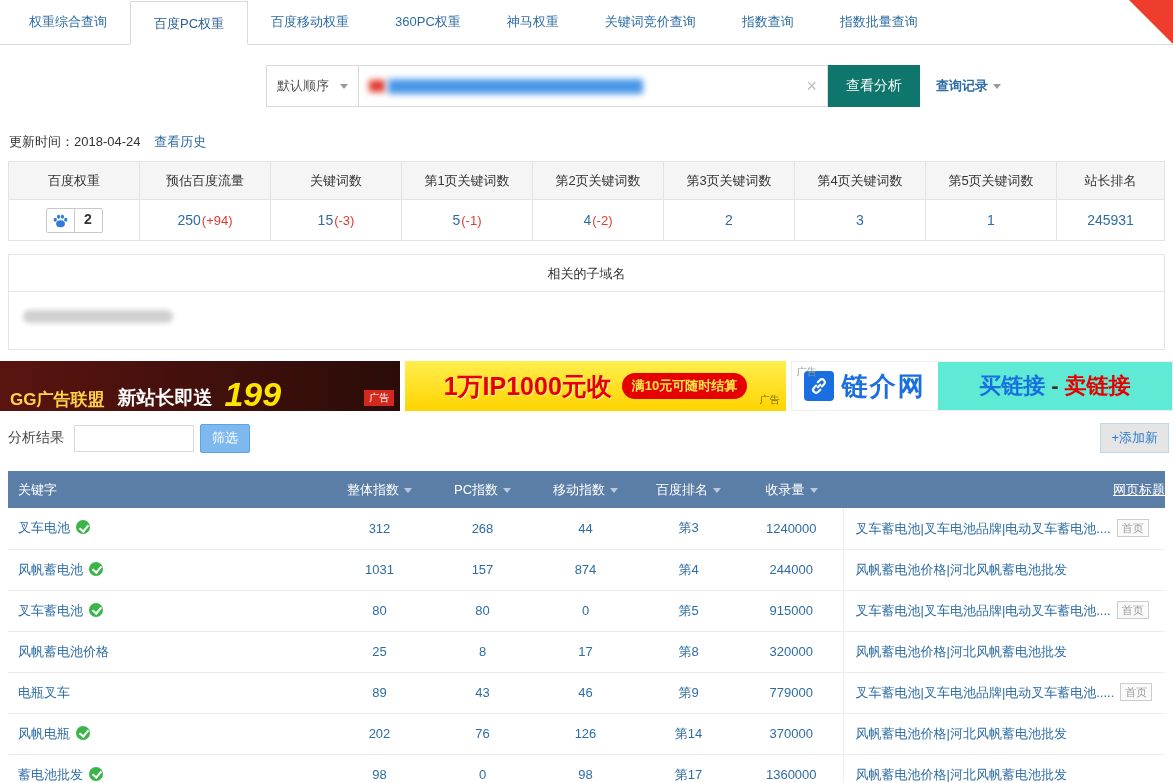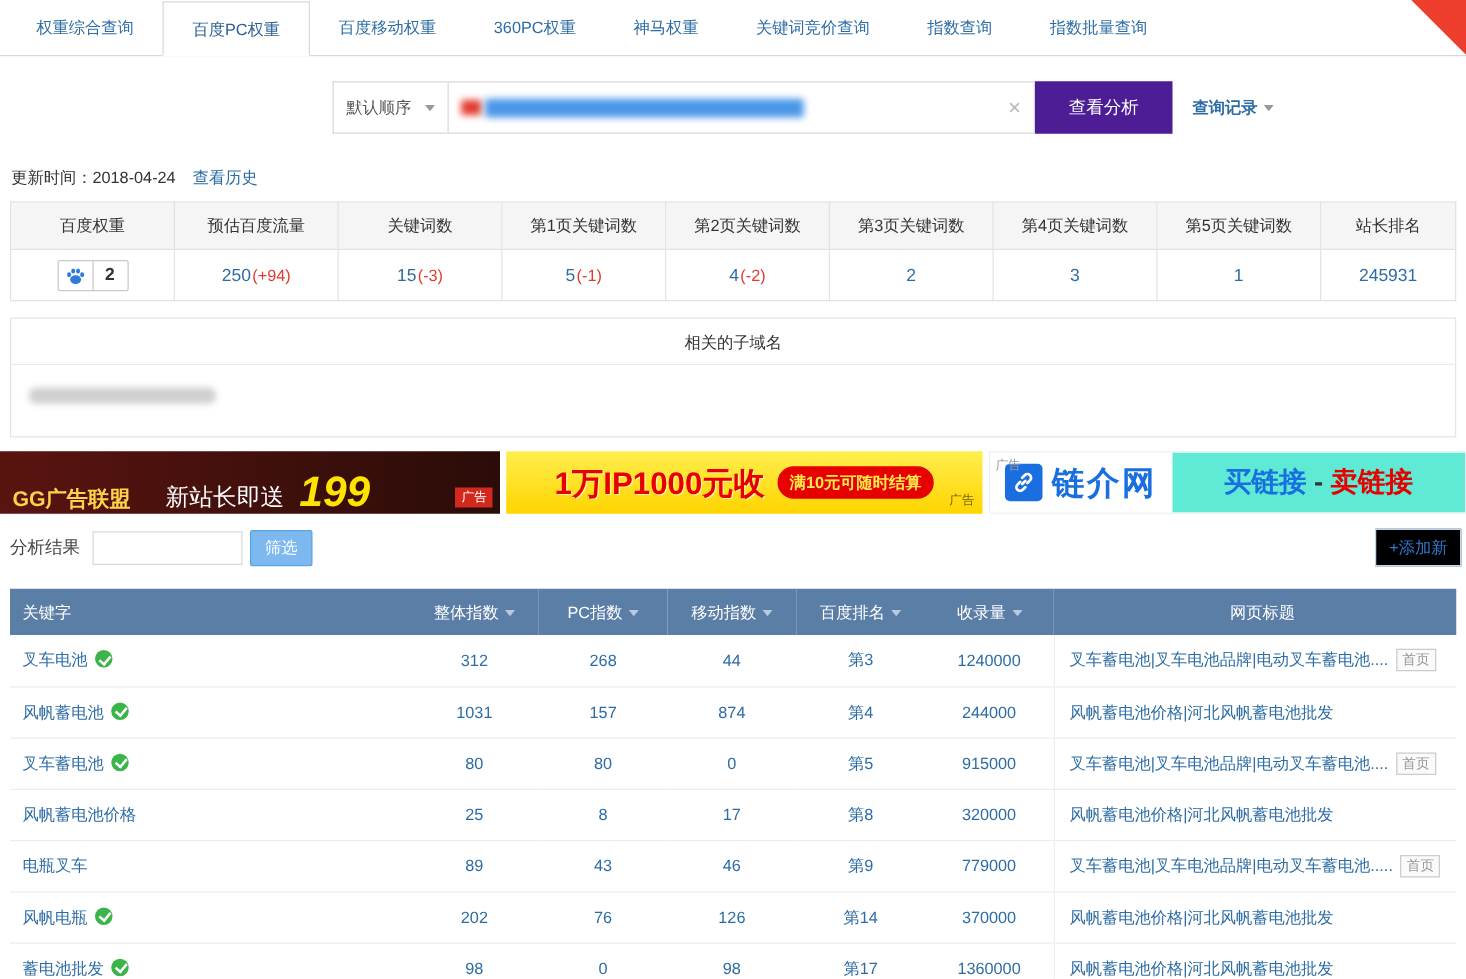--- a/index.html
+++ b/index.html
@@ -17,21 +17,21 @@
 .tab.active{border:1px solid #d9d9d9;border-bottom:1px solid #fff;margin-bottom:-1px;background:#fff;color:#2b5f94;}
 
 
 .search-row{display:flex;margin:20px 0 0 266px;height:42px;}
 .sort-select{width:92px;border:1px solid #d9d9d9;border-right:none;display:flex;align-items:center;justify-content:space-between;padding:0 10px;font-size:13px;color:#555;background:#fff;cursor:pointer;}
 .dcaret{width:0;height:0;border-left:4px solid transparent;border-right:4px solid transparent;border-top:5px solid #999;display:inline-block;}
 .search-input{position:relative;width:470px;border:1px solid #d9d9d9;display:flex;align-items:center;padding:0 30px 0 10px;background:#fff;}
 .blur-red{width:16px;height:12px;background:#e23a2e;filter:blur(3px);margin-right:3px;flex:none;}
 .blur-blue{width:255px;height:15px;background:#4a97e8;filter:blur(3px);border-radius:2px;flex:none;}
 .clear{position:absolute;right:10px;top:50%;transform:translateY(-50%);color:#bbb;font-size:18px;line-height:1;cursor:pointer;}
-.analyze-btn{width:110px;background:#4c1d95;color:#fff;border:none;font-size:14px;}
+.analyze-btn{width:92px;background:#0f766e;color:#fff;border:none;font-size:14px;}
 .history-link{margin-left:16px;display:flex;align-items:center;gap:5px;font-size:13px;color:#2e6da4;font-weight:bold;}
 
 
 .update-bar{margin:26px 0 0 9px;font-size:13px;color:#333;}
 .update-bar a{margin-left:10px;}
 
 
 .stats{width:1157px;margin:10px 8px 0;border-collapse:collapse;table-layout:fixed;}
 .stats th{background:#f5f5f5;border:1px solid #e3e3e3;height:38px;font-size:13px;font-weight:normal;color:#333;text-align:center;}
 .stats td{border:1px solid #e3e3e3;height:41px;text-align:center;font-size:14px;}
@@ -46,21 +46,21 @@
 .subbox{margin:13px 8px 0;border:1px solid #e5e5e5;height:96px;}
 .subtitle{height:37px;line-height:37px;text-align:center;font-size:13px;color:#333;border-bottom:1px solid #e9e9e9;}
 .subcontent{height:58px;}
 .pill-blur{display:inline-block;width:150px;height:13px;background:#d0d0d0;filter:blur(2.5px);border-radius:6px;margin:18px 0 0 14px;}
 
 
 .ads{display:flex;gap:5px;margin-top:11px;height:50px;}
 .ads>div{flex:1;position:relative;overflow:hidden;}
 .ad1{background:linear-gradient(90deg,#5a1410,#2a0c08);display:flex;align-items:flex-end;padding:0 10px;}
 .ad1 .brand{color:#ffd24a;font-weight:bold;font-size:17px;white-space:nowrap;}
-.ad1 .txt{color:#fff;font-weight:normal;font-size:19px;margin-left:28px;white-space:nowrap;}
+.ad1 .txt{color:#fff;font-weight:bold;font-size:19px;margin-left:13px;white-space:nowrap;}
 .ad1 .price{color:#ffe400;font-weight:bold;font-style:italic;font-size:34px;margin-left:12px;line-height:1;}
 .ad1 .tag{position:absolute;right:6px;bottom:5px;background:#d3281e;color:#fff;font-size:10px;padding:1px 5px;}
 .ad2{background:linear-gradient(#ffee4e,#ffd400);display:flex;align-items:center;justify-content:center;gap:10px;}
 .ad2 .txt{color:#e60000;font-weight:bold;font-size:25px;white-space:nowrap;text-shadow:1px 1px 0 #fff3a0;}
 .ad2 .pill{background:#e60000;color:#ffe94a;font-weight:bold;font-size:13px;border-radius:13px;padding:4px 10px;white-space:nowrap;}
 .ad2 .tag{position:absolute;right:6px;bottom:4px;color:#7a6a00;font-size:10px;}
 .ad3{display:flex;align-items:stretch;border:1px solid #eee;}
 .ad3 .left{background:#fff;display:flex;align-items:center;gap:8px;padding:0 12px;}
 .ad3 .logo{width:30px;height:30px;background:#1a6fe0;border-radius:4px;display:inline-flex;align-items:center;justify-content:center;flex:none;}
 .ad3 .brand{color:#1a6fe0;font-weight:bold;font-size:26px;letter-spacing:2px;white-space:nowrap;}
@@ -68,27 +68,27 @@
 .ad3 .buy{color:#1a6fe0;}
 .ad3 .sep{color:#333;}
 .ad3 .sell{color:#e60000;}
 .ad3 .tag{position:absolute;left:5px;top:3px;color:#999;font-size:10px;}
 
 
 .filter-row{margin:12px 8px 0;display:flex;align-items:center;height:30px;position:relative;}
 .flabel{font-size:14px;color:#444;margin-right:10px;}
 .finput{width:120px;height:27px;border:1px solid #d9d9d9;outline:none;padding:0 6px;font-size:13px;}
 .fbtn{margin-left:6px;background:#7db9ee;color:#fff;border:1px solid #5aa4e4;font-size:13px;height:29px;padding:0 11px;border-radius:2px;}
-.add-btn{position:absolute;right:-4px;top:0;background:#000000;border:1px solid #bcd7f0;color:#2e7bd0;font-size:13px;height:30px;padding:0 10px;white-space:nowrap;}
+.add-btn{position:absolute;right:-4px;top:0;background:#e5e5e5;border:1px solid #bcd7f0;color:#2e7bd0;font-size:13px;height:30px;padding:0 10px;white-space:nowrap;}
 
 
 .kwt{width:1157px;margin:18px 8px 0;border-collapse:collapse;table-layout:fixed;}
 .kwt thead th{background:#5b7ea7;color:#fff;font-weight:normal;font-size:13px;height:37px;text-align:center;white-space:nowrap;}
 .kwt thead th.th-kw{text-align:left;padding-left:10px;}
-.kwt thead th.th-title{text-align:center;padding-left:12px;}
+.kwt thead th.th-title{text-align:right;padding-left:12px;text-decoration:underline;}
 .sort-caret{display:inline-block;margin-left:5px;width:0;height:0;border-left:4px solid transparent;border-right:4px solid transparent;border-top:5px solid #b9c9de;vertical-align:middle;}
 .kwt tbody td{height:41px;border-bottom:1px solid #ededed;font-size:13px;text-align:center;white-space:nowrap;overflow:hidden;}
 .kwt tbody td a{color:#2e6da4;}
 .kwt td.c-kw{text-align:left;padding-left:10px;}
 .kwt td.c-title{text-align:left;padding-left:12px;border-left:1px solid #ededed;}
 .kwicon{width:14px;height:14px;border-radius:50%;background:#3bb54a;display:inline-block;margin-left:6px;position:relative;vertical-align:-2px;}
 .kwicon::after{content:"";position:absolute;left:4.5px;top:2.5px;width:4px;height:7px;border:solid #fff;border-width:0 2px 2px 0;transform:rotate(40deg);}
 .home-badge{display:inline-block;border:1px solid #ccc;color:#999;background:#fafafa;font-size:11px;padding:0 4px;margin-left:6px;line-height:16px;vertical-align:1px;}
 </style>
 </head>

